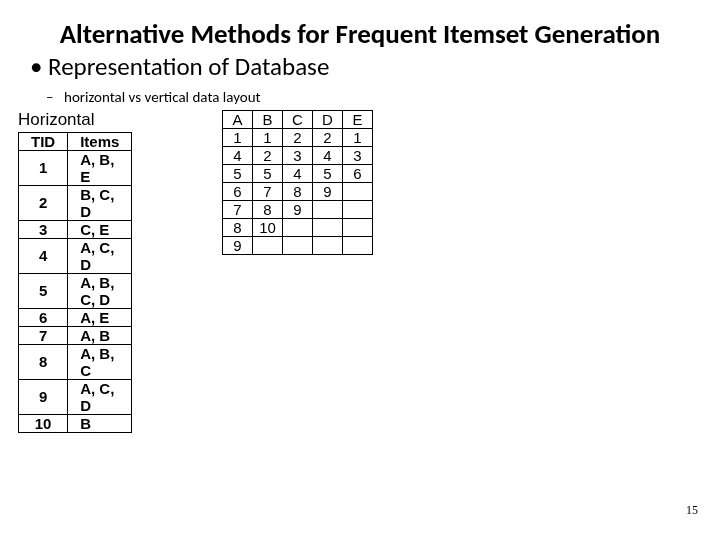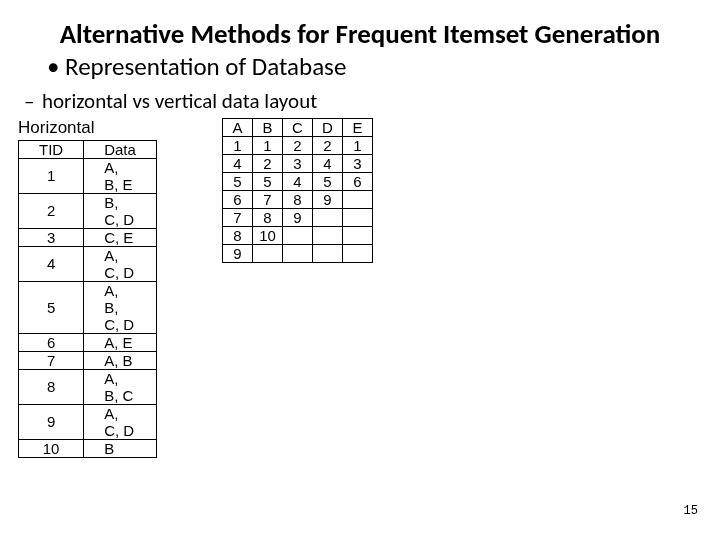--- a/index.html
+++ b/index.html
@@ -14,30 +14,30 @@
   }
   .title {
     font-size: 27px;
     text-align: center;
     padding: 18px 30px 2px 30px;
     line-height: 1.15;
     font-weight: bold;
   }
   .bullet-row {
     font-size: 25px;
-    padding-left: 47px;
+    padding-left: 30px;
     padding-top: 0;
   }
   .bullet-row .dot {
     display: inline-block;
     width: 18px;
   }
   .subbullet-row {
-    font-size: 21px;
-    padding-left: 24px;
+    font-size: 15px;
+    padding-left: 46px;
     padding-top: 6px;
   }
   .subbullet-row .dash {
     display: inline-block;
     width: 18px;
   }
   .layouts {
     position: relative;
     margin-top: 4px;
     padding-left: 20px;
@@ -55,43 +55,43 @@
     line-height: 1.15;
     margin-bottom: 2px;
   }
   table {
     border-collapse: collapse;
     font-family: Arial, sans-serif;
     font-size: 15px;
   }
   .h-table th, .h-table td {
     border: 1px solid #000;
-    padding: 0 20px;
+    padding: 0 12px;
     height: 18px;
     text-align: left;
-    font-weight: normal;
+    font-weight: bold;
   }
   .h-table th { text-align: center; }
   .h-table .tid { text-align: center; width: 28px; }
   .h-table .items { width: 64px; }
   .v-table th, .v-table td {
     border: 1px solid #000;
     padding: 0;
     width: 30px;
     height: 18px;
     text-align: center;
     font-weight: normal;
   }
   .v-table th { font-weight: normal; }
   .pagenum {
     position: absolute;
     right: 22px;
     bottom: 22px;
     font-size: 12px;
-    font-family: Liberation Mono, monospace;
+    font-family: Liberation Serif, serif;
   }
 </style>
 </head>
 <body>
 
 <div class="title">Alternative Methods for Frequent Itemset Generation</div>
 
 <div class="bullet-row">
   <span class="dot">•</span><span>Representation of Database</span>
 </div>
@@ -103,21 +103,21 @@
 <div class="layouts">
 
   <div class="section horizontal">
     <div class="section-heading">
       <span>Horizontal</span><br>
     </div>
     <table class="h-table">
       <thead>
         <tr>
           <th class="tid">TID</th>
-          <th class="items">Data</th>
+          <th class="items">Items</th>
         </tr>
       </thead>
       <tbody id="h-body">
           <tr>
             <td class="tid">1</td>
             <td class="items">A, B, E</td>
           </tr>
           <tr>
             <td class="tid">2</td>
             <td class="items">B, C, D</td>

